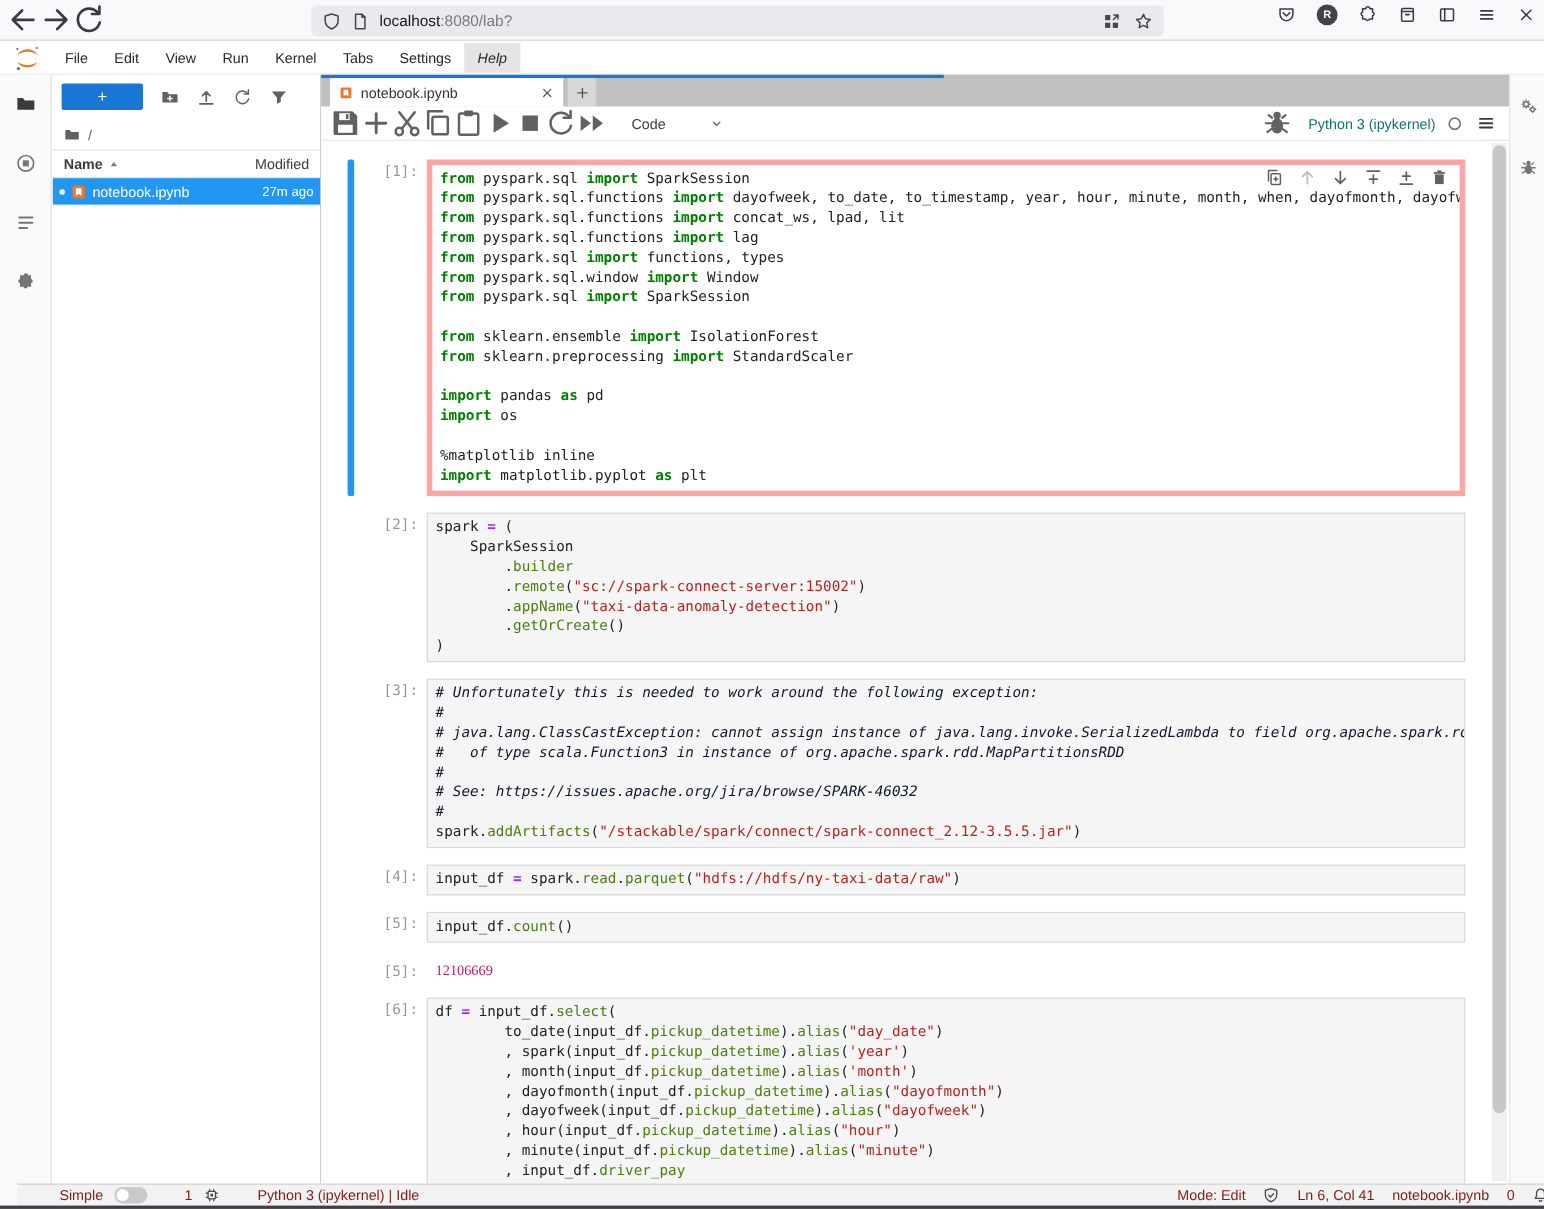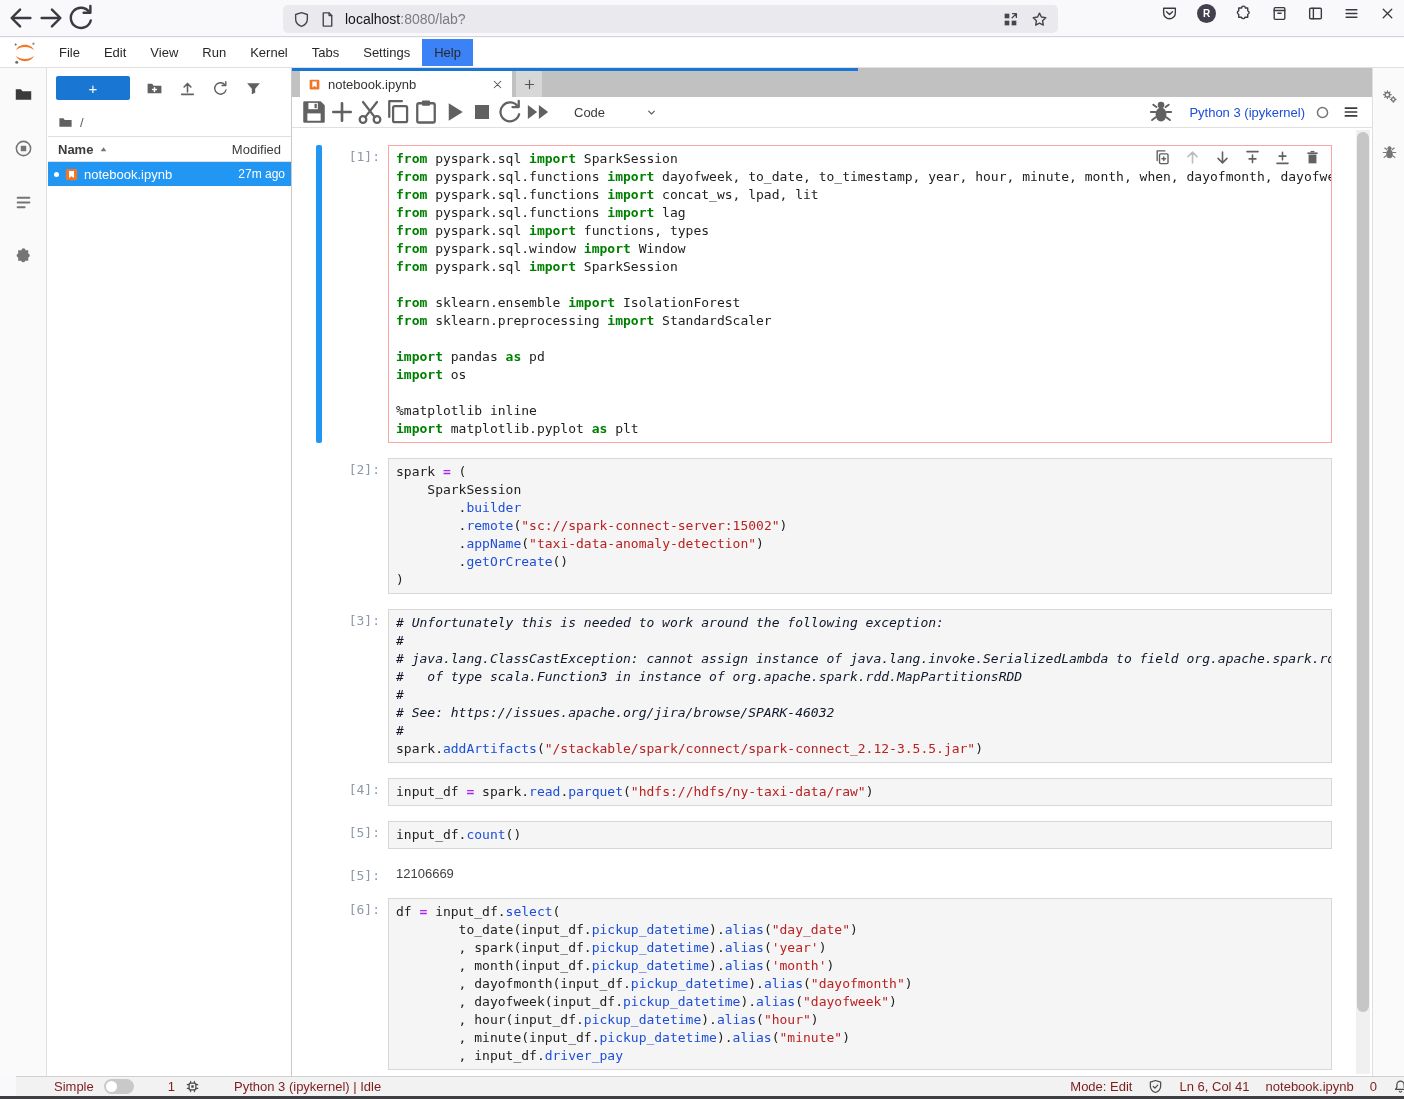--- a/index.html
+++ b/index.html
@@ -22,21 +22,21 @@
   .browser-actions { position:absolute; right:8px; top:4px; display:flex; align-items:center; gap:19px; color:#3a3a42; }
   .browser-actions .ic { width:17px; height:17px; }
   .avatar { width:19px; height:19px; border-radius:50%; background:#42414d; color:#fff;
     font-size:10px; font-weight:bold; display:flex; align-items:center; justify-content:center; }
 
   
   .jp-menubar { position:absolute; left:0; top:38px; width:1404px; height:30px; background:#fff;
     border-bottom:1px solid #e0e0e0; display:flex; align-items:center; }
   .jp-logo { width:26px; height:26px; margin:0 9px 0 12px; }
   .menu-item { padding:6px 12px; color:#282828; cursor:default; }
-  .menu-item.active { background:#3b82f6; }
+  .menu-item.active { background:#e5e5e5;font-style:italic; }
 
   
   .main { position:absolute; left:0; top:68px; width:1404px; height:1008px; background:#fff; }
 
   .activity-bar { position:absolute; left:0; top:0; width:47px; height:100%; background:#fafafa;
     border-right:1px solid #e0e0e0; }
   .activity-bar .abtn { width:47px; height:44px; display:flex; align-items:center; justify-content:center; color:#757575; }
   .activity-bar .abtn.sel { color:#3b3b3b; }
   .activity-bar .abtn svg { width:19px; height:19px; }
   .ab-top { position:absolute; top:4px; }  .ab-run { position:absolute; top:58px; }
@@ -78,50 +78,50 @@
 
   
   .nb-toolbar { position:absolute; left:0; top:29px; width:100%; height:31px; background:#fff;
     border-bottom:1px solid #e0e0e0; display:flex; align-items:center; padding:0 8px; color:#616161; }
   .tbtn { width:28px; height:24px; display:flex; align-items:center; justify-content:center; }
   .tbtn svg { width:16px; height:16px; }
   .cell-type { margin-left:16px; width:96px; display:flex; align-items:center; justify-content:space-between;
     color:#3b3b3b; padding:2px 6px; }
   .cell-type .ic { width:13px; height:13px; color:#616161; }
   .nb-toolbar .spacer { flex:1; }
-  .kernel-name { color:#1d4ed8; margin:0 10px 0 14px; }
+  .kernel-name { color:#0f766e; margin:0 10px 0 14px; }
   .kstatus { width:15px; height:15px; color:#757575; margin-right:12px; }
   .kmenu { width:18px; height:18px; color:#3b3b3b; margin-right:4px; }
 
   
   .nb-content { position:absolute; left:0; top:60px; width:1060px; height:948px; overflow:hidden;
     background:#fff; padding-top:17px; }
   .cell { display:flex; margin:0 20px 15px 24px; position:relative; }
   .collapser { width:6px; flex:0 0 auto; border-radius:2px; background:transparent; }
   .cell.active .collapser { background:#2196f3; }
   .prompt { width:58px; flex:0 0 auto; text-align:right; padding:4px 0 0 0; color:#8f98a8;
     font-family:"DejaVu Sans Mono", monospace; font-size:13px; }
   .editor { flex:1; margin-left:8px; background:#f5f5f5; border:1px solid #d7d7d7;
     padding:4px 0 4px 7px; overflow:hidden; position:relative; }
-  .cell.active .editor { background:#fff; border:1px solid #fca5a5; }
+  .cell.active .editor { background:#fff; border:5px solid #fca5a5; }
   .cm-line { height:18px; line-height:18px; font-family:"DejaVu Sans Mono", monospace; font-size:13px;
     color:#212121; white-space:pre; }
   .tk { color:#008000; font-weight:bold; }
   .to { color:#aa22ff; font-weight:bold; }
   .ts { color:#ba2121; }
   .tc { color:#0f172a; font-style:italic; }
-  .tp { color:#1d4ed8; }
+  .tp { color:#4d7c0f; }
   .cell-toolbar { position:absolute; right:10px; top:3px; display:flex; gap:13px; color:#616161;
     align-items:center; }
   .cell-toolbar .ctbtn { width:17px; height:17px; }
   .cell-toolbar .ctbtn.disabled { color:#bdbdbd; }
   .outrow { display:flex; margin:0 20px 15px 24px; }
   .outrow .collapser { background:transparent; }
   .outrow .outtext { flex:1; margin-left:8px; padding:2px 0 2px 8px;
-    font-family:Liberation Sans, sans-serif; font-size:13px; color:#404040; }
+    font-family:Liberation Serif, serif; font-size:13px; color:#be185d; }
 
   
   .nb-scrollbar { position:absolute; right:2px; top:62px; width:14px; height:944px; background:#f0f0f0; }
   .nb-thumb { position:absolute; left:1px; top:2px; width:12px; height:880px; background:#c6c6c6; border-radius:6px; }
 
   
   .right-bar { position:absolute; right:0; top:0; width:32px; height:100%; background:#fafafa;
     border-left:1px solid #e0e0e0; }
   .right-bar .abtn { width:32px; height:40px; display:flex; align-items:center; justify-content:center; color:#757575; }
   .right-bar .abtn svg { width:17px; height:17px; }

